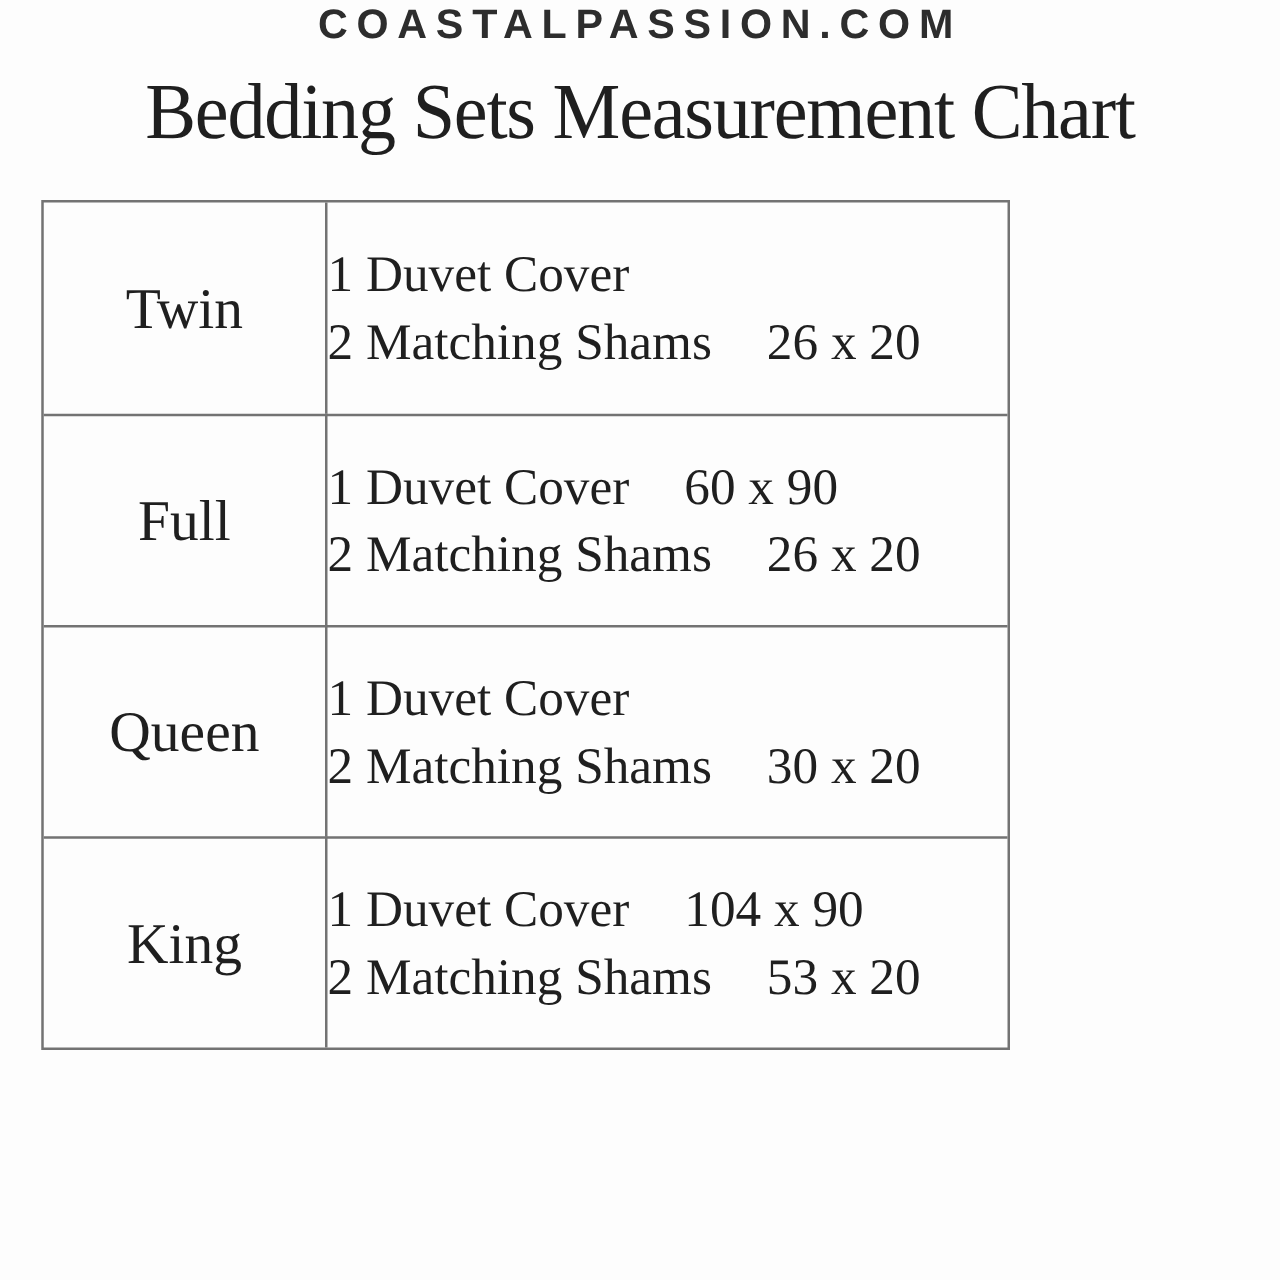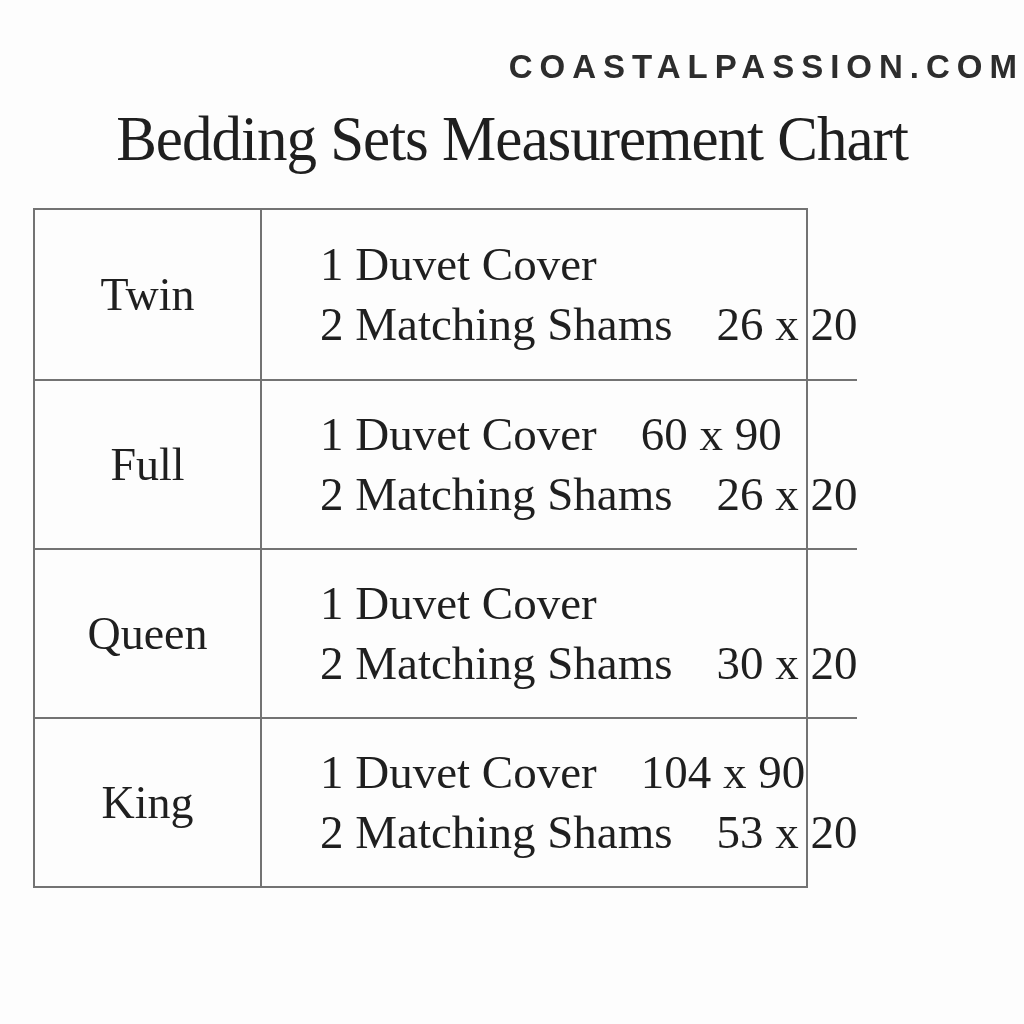--- a/index.html
+++ b/index.html
@@ -15,22 +15,21 @@
   }
   body {
     width: 1024px;
     height: 1024px;
     background: var(--bg);
     color: var(--text);
     font-family: "Liberation Serif", serif;
     overflow: hidden;
   }
   .brand {
-    margin-top: 48px;
-    text-align: right;
+    text-align: center;
     font-family: "Liberation Sans", sans-serif;
     font-size: 33px;
     font-weight: 600;
     letter-spacing: 7px;
     color: var(--brand);
   }
   .title {
     margin-top: 18px;
     text-align: center;
     font-size: 61px;
@@ -56,23 +55,22 @@
     display: flex;
     align-items: center;
     justify-content: center;
     font-size: 46px;
   }
   .cell.details {
     border-left: 2px solid var(--border);
     display: flex;
     flex-direction: column;
     justify-content: center;
-    padding-left: 58px;
     row-gap: 13px;
-    font-size: 47px;
+    font-size: 41px;
   }
   .line {
     display: flex;
     column-gap: 44px;
     white-space: nowrap;
     line-height: 1.0;
   }
 </style>
 </head>
 <body>

